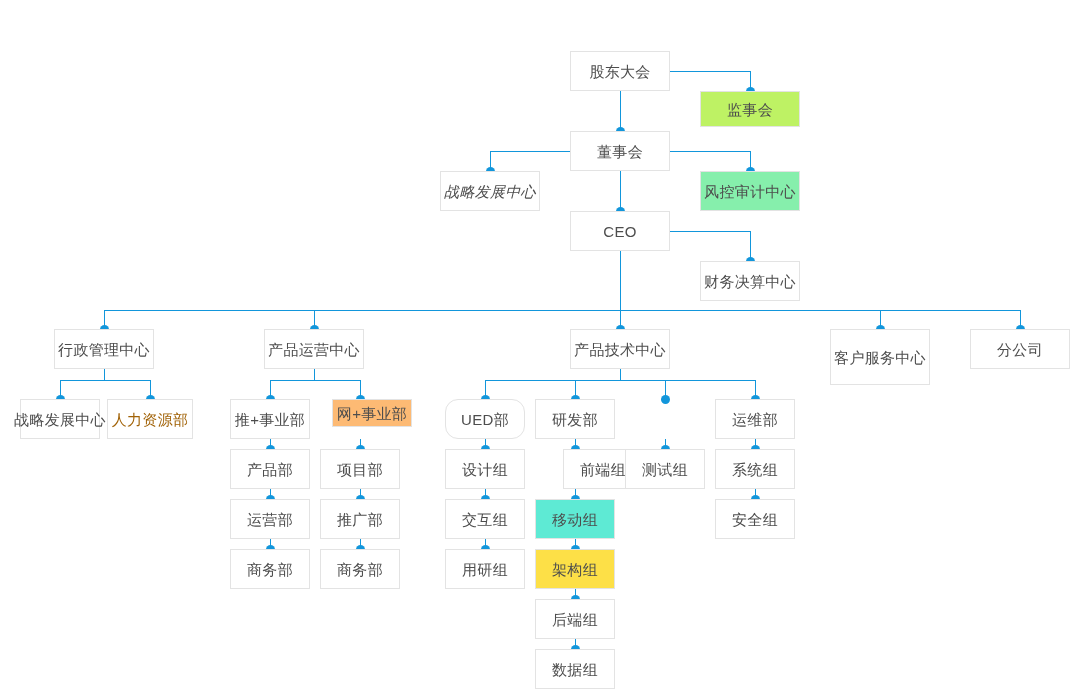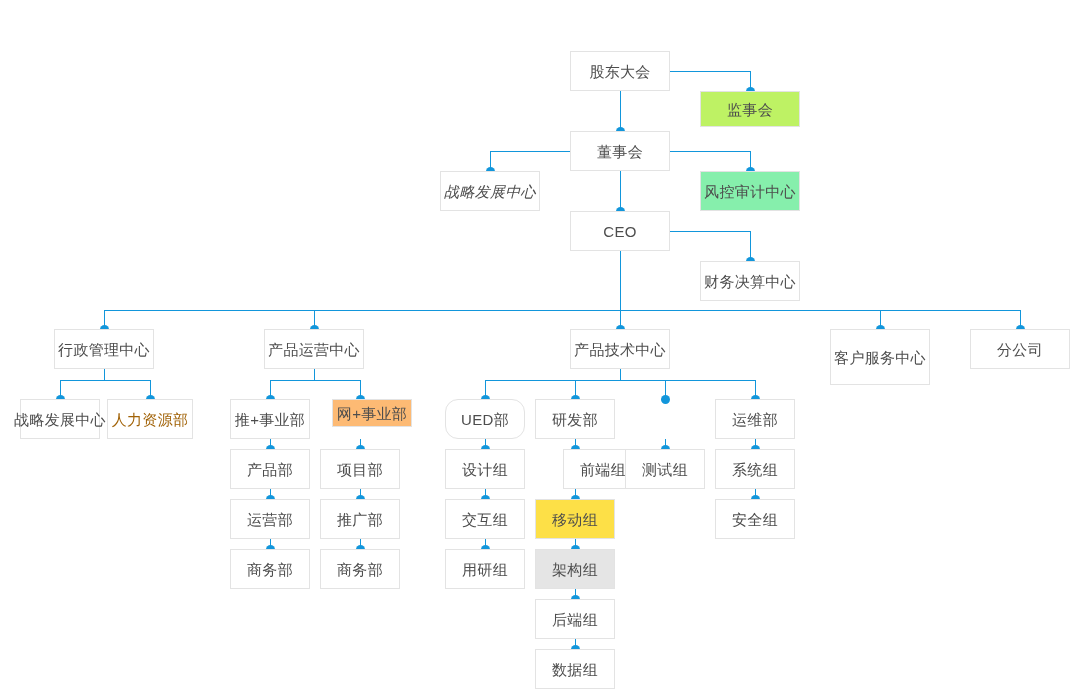--- a/index.html
+++ b/index.html
@@ -219,25 +219,25 @@
   <div class="node" style="left: 445px; top: 449px; width: 80px; height: 40px; border-color: rgb(227, 227, 227); background-color: rgb(255, 255, 255); color: rgb(77, 77, 77);">设计组</div>
 
   <div class="node" style="left: 535px; top: 449px; width: 80px; height: 40px; border-color: rgb(227, 227, 227); background-color: rgb(255, 255, 255); color: rgb(77, 77, 77); margin-left: 28px;">前端组</div>
 
   <div class="node" style="left: 715px; top: 449px; width: 80px; height: 40px; border-color: rgb(227, 227, 227); background-color: rgb(255, 255, 255); color: rgb(77, 77, 77);">系统组</div>
 
   <div class="node" style="left: 625px; top: 449px; width: 80px; height: 40px; border-color: rgb(227, 227, 227); background-color: rgb(255, 255, 255); color: rgb(77, 77, 77);">测试组</div>
 
   <div class="node" style="left: 445px; top: 499px; width: 80px; height: 40px; border-color: rgb(227, 227, 227); background-color: rgb(255, 255, 255); color: rgb(77, 77, 77);">交互组</div>
 
-  <div class="node" style="left: 535px; top: 499px; width: 80px; height: 40px; border-color: rgb(227, 227, 227); background-color: #fde047; color: rgb(77, 77, 77);">移动组</div>
+  <div class="node" style="left: 535px; top: 499px; width: 80px; height: 40px; border-color: rgb(227, 227, 227); background-color: #5eead4; color: rgb(77, 77, 77);">移动组</div>
 
   <div class="node" style="left: 715px; top: 499px; width: 80px; height: 40px; border-color: rgb(227, 227, 227); background-color: rgb(255, 255, 255); color: rgb(77, 77, 77);">安全组</div>
 
   <div class="node" style="left: 445px; top: 549px; width: 80px; height: 40px; border-color: rgb(227, 227, 227); background-color: rgb(255, 255, 255); color: rgb(77, 77, 77);">用研组</div>
 
-  <div class="node" style="left: 535px; top: 549px; width: 80px; height: 40px; border-color: rgb(227, 227, 227); background-color: #e5e5e5; color: rgb(77, 77, 77);">架构组</div>
+  <div class="node" style="left: 535px; top: 549px; width: 80px; height: 40px; border-color: rgb(227, 227, 227); background-color: #fde047; color: rgb(77, 77, 77);">架构组</div>
 
   <div class="node" style="left: 535px; top: 599px; width: 80px; height: 40px; border-color: rgb(227, 227, 227); background-color: rgb(255, 255, 255); color: rgb(77, 77, 77);">后端组</div>
 
   <div class="node" style="left: 535px; top: 649px; width: 80px; height: 40px; border-color: rgb(227, 227, 227); background-color: rgb(255, 255, 255); color: rgb(77, 77, 77);">数据组</div>
 
 </div>
 
 </body></html>

